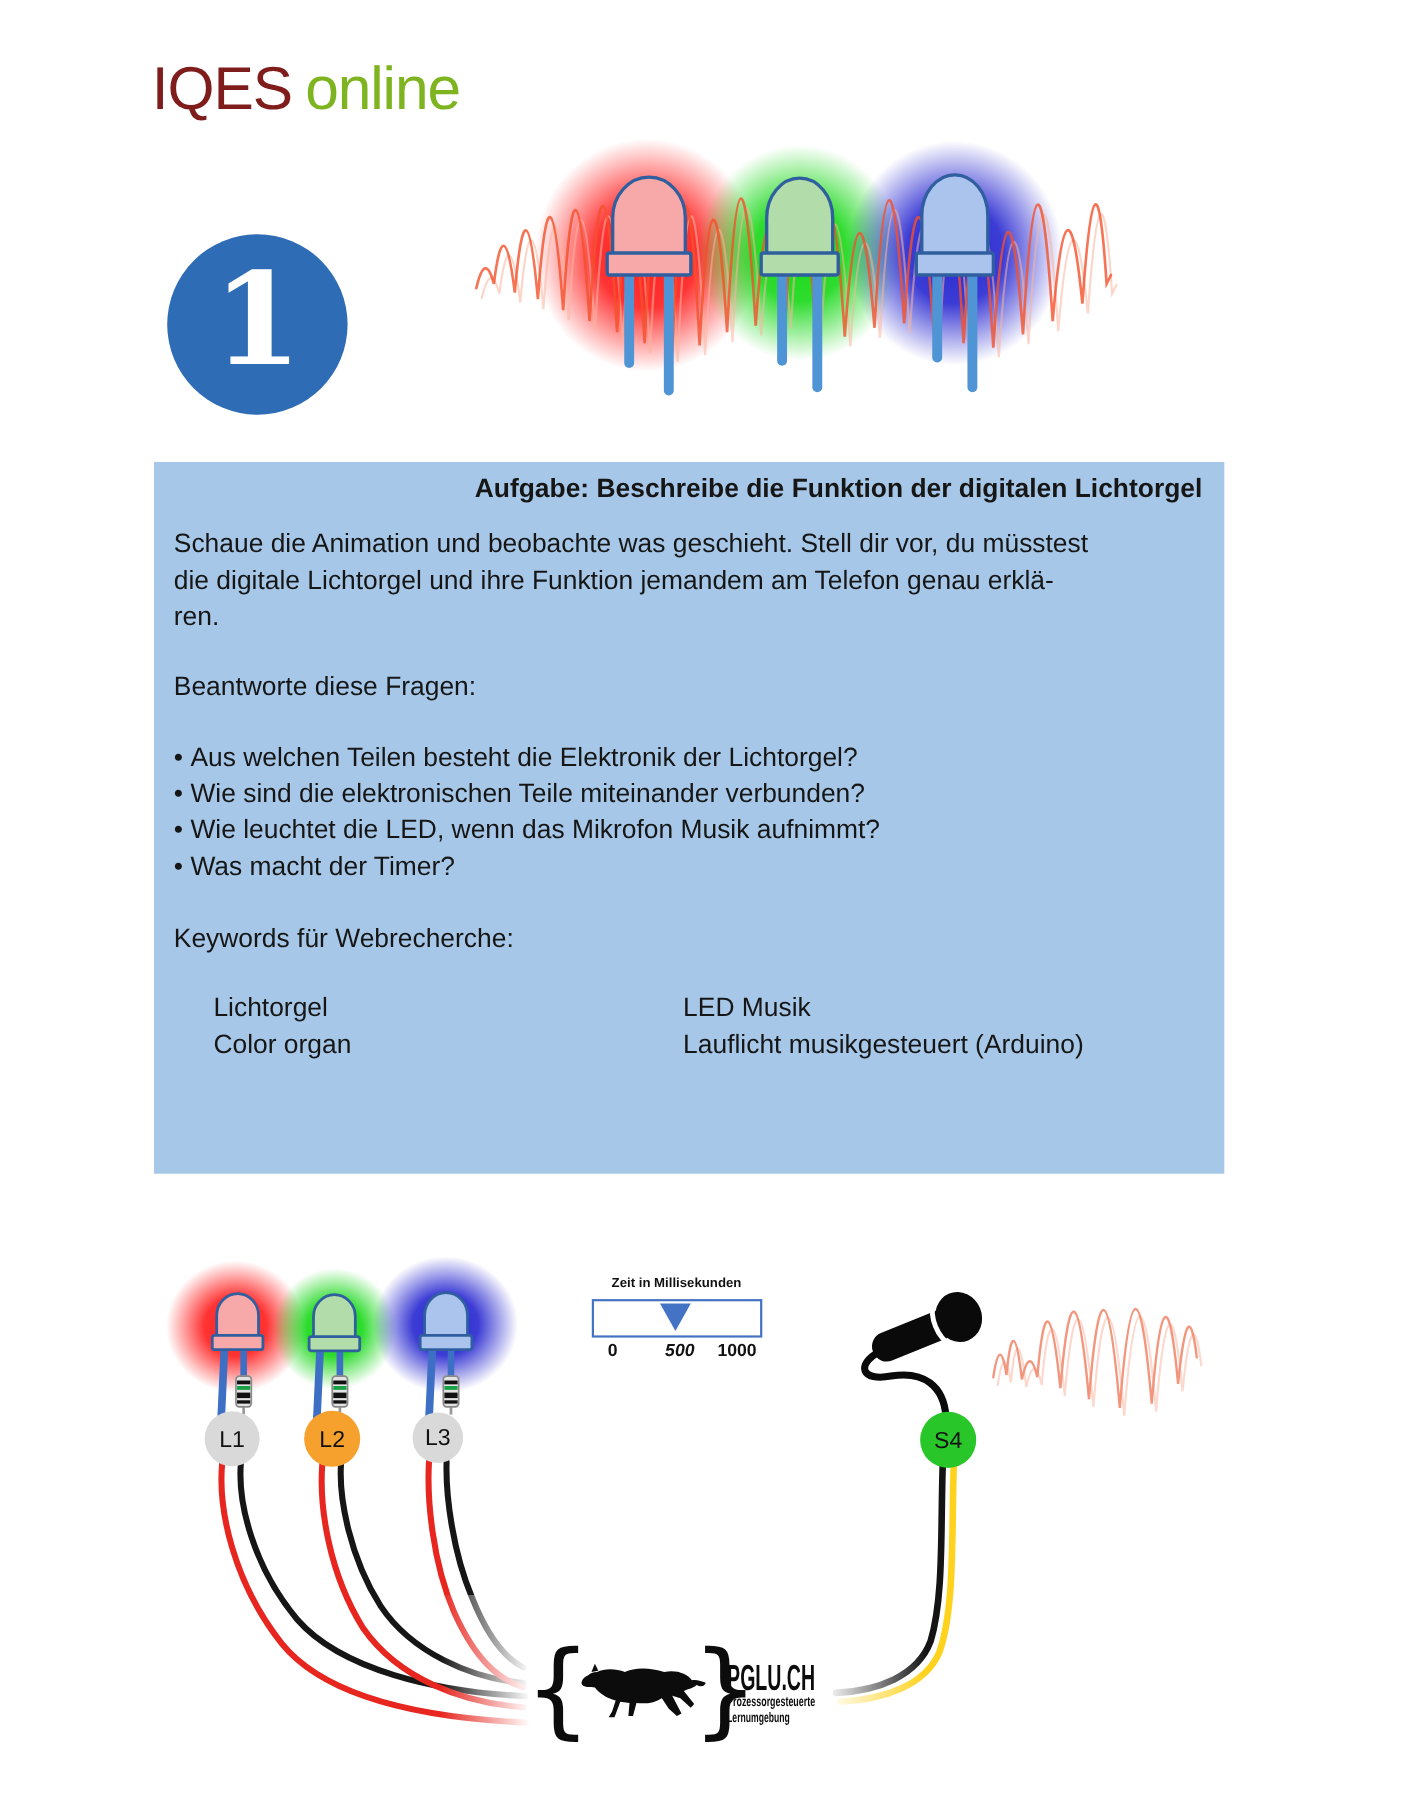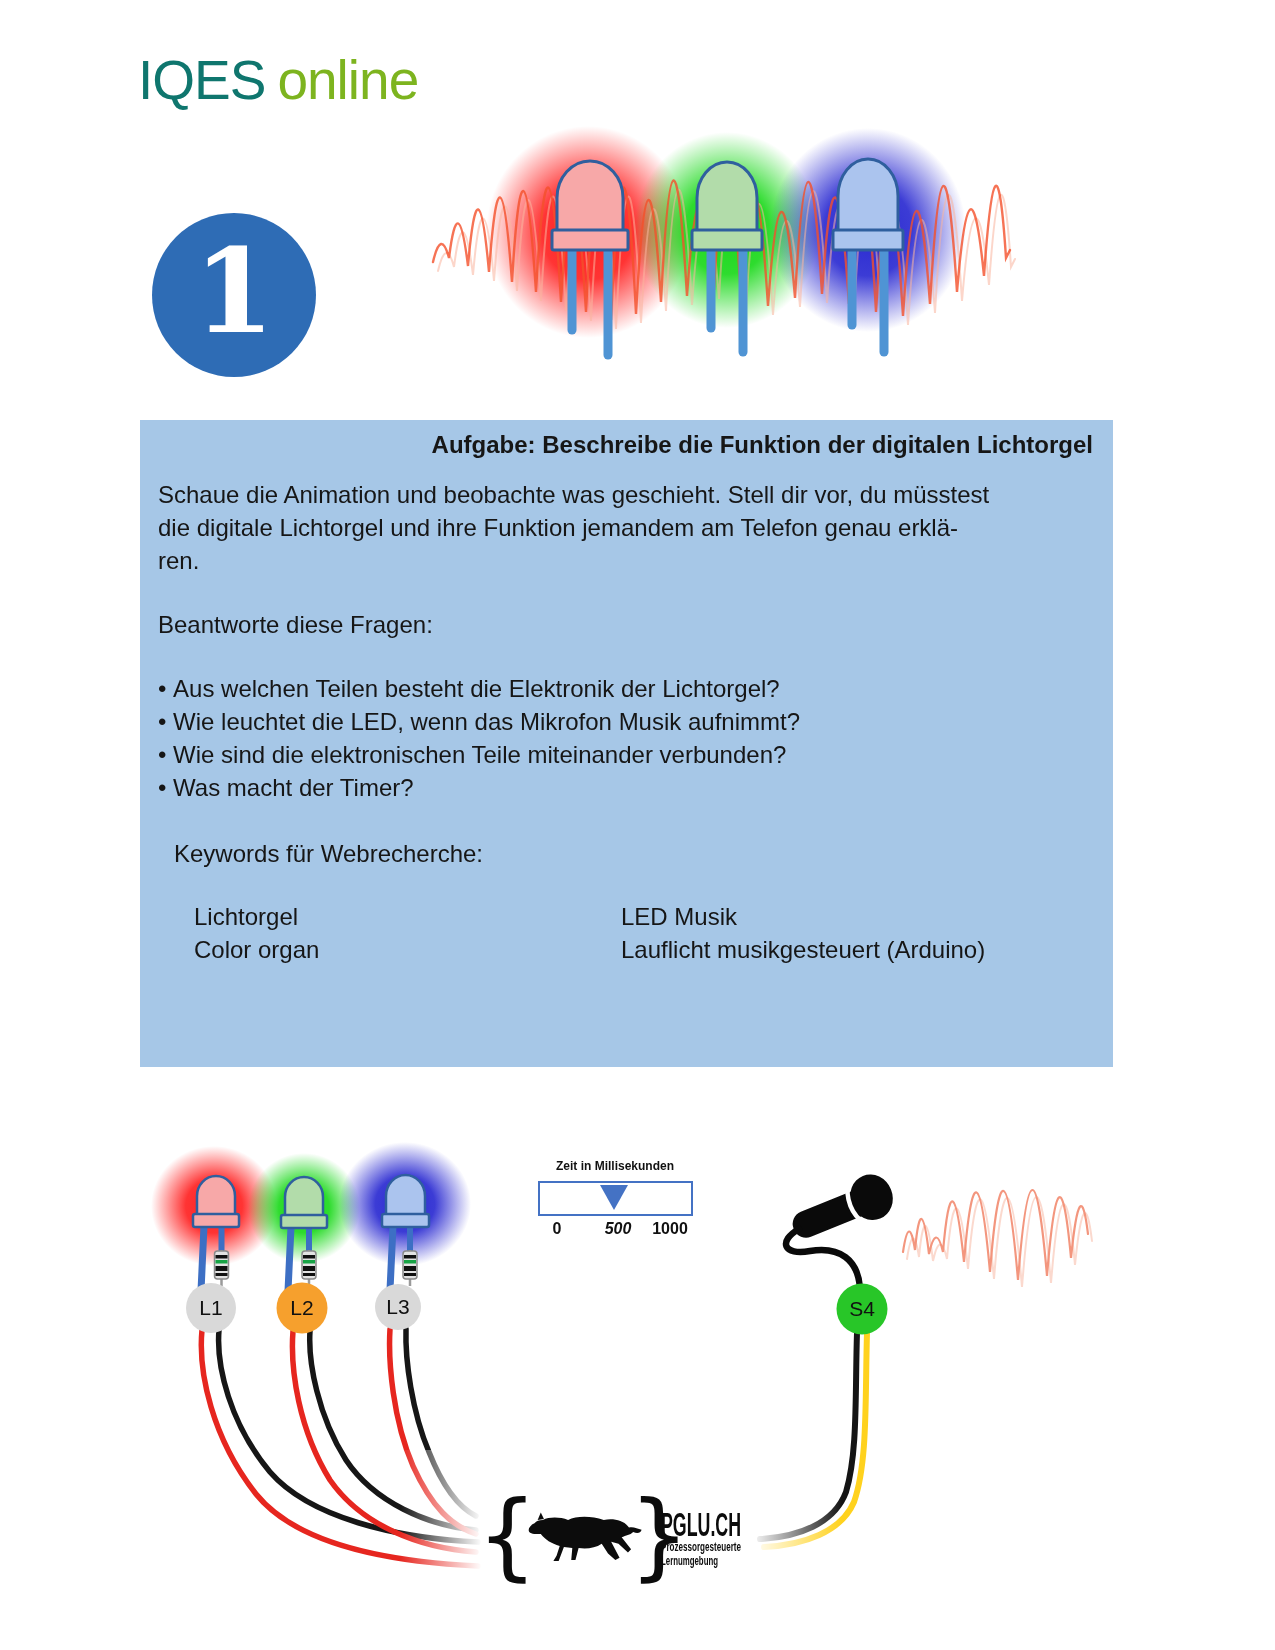--- a/index.html
+++ b/index.html
@@ -1,39 +1,39 @@
 <!DOCTYPE html>
 <html><head>
 <meta charset="utf-8">
 <style>
   html,body{margin:0;padding:0;background:#e8e8e8;}
   .page{position:relative;width:1275px;height:1650px;background:#ffffff;overflow:hidden;
         font-family:"Liberation Sans",sans-serif;color:#161616;margin:0 auto;}
   
   .iqes-logo{position:absolute;left:138px;top:50px;z-index:2;font-size:55px;line-height:60px;
              letter-spacing:-1px;font-weight:400;}
-  .iqes-black{color:#0f766e;}
+  .iqes-black{color:#7f1d1d;}
   .iqes-green{margin-left:12px;}
   
   .step-badge{position:absolute;left:152px;top:213px;width:164px;height:164px;border-radius:50%;
               z-index:2;display:flex;align-items:center;justify-content:center;}
   .step-badge span{font-family:"DejaVu Serif",serif;font-weight:700;font-size:116px;color:#ffffff;
                    line-height:1;transform:translateY(-4px);}
   
   .artwork{position:absolute;left:0;top:0;z-index:1;}
   
   .task-box{position:absolute;left:140px;top:420px;width:973px;height:647px;z-index:2;
             box-sizing:border-box;padding:8px 20px 0 18px;font-size:24px;line-height:33px;}
   .task-title{margin:0;font-size:24px;line-height:33px;font-weight:700;text-align:right;}
   .task-intro{margin:17px 0 0 0;white-space:pre-line;}
   .task-qhead{margin:31px 0 0 0;}
   .task-questions{margin:31px 0 0 0;padding:0;list-style:none;}
   .task-questions li{line-height:33px;}
   .task-questions li::before{content:"\2022\00a0";}
-  .task-kwhead{margin:33px 0 0 16px;}
+  .task-kwhead{margin:33px 0 0 0;}
   .kw-grid{display:flex;margin:30px 0 0 0;}
   .kw-col{margin:0;padding:0;list-style:none;}
   .kw-col li{line-height:33px;}
   .kw-left{width:427px;margin-left:36px;}
   
   .timer-label{position:absolute;left:534px;top:1159px;width:162px;text-align:center;z-index:3;
                font-size:12px;font-weight:600;color:#111;}
   .timer-box{position:absolute;left:538px;top:1181px;width:155px;height:35px;background:#fff;
              border:2px solid #4472c4;box-sizing:border-box;z-index:3;}
   .timer-tri{position:absolute;left:60px;top:2px;width:0;height:0;
@@ -228,22 +228,22 @@
   </svg>
 
   <section class="task-box" style="background-color: rgb(166, 199, 231);">
     <h2 class="task-title">Aufgabe: Beschreibe die Funktion der digitalen Lichtorgel</h2>
     <p class="task-intro">Schaue die Animation und beobachte was geschieht. Stell dir vor, du müsstest
 die digitale Lichtorgel und ihre Funktion jemandem am Telefon genau erklä-
 ren.</p>
     <p class="task-qhead">Beantworte diese Fragen:</p>
     <ul class="task-questions">
         <li>Aus welchen Teilen besteht die Elektronik der Lichtorgel?</li>
+        <li>Wie sind die elektronischen Teile miteinander verbunden?</li>
         <li>Wie leuchtet die LED, wenn das Mikrofon Musik aufnimmt?</li>
-        <li>Wie sind die elektronischen Teile miteinander verbunden?</li>
         <li>Was macht der Timer?</li>
       </ul>
     <p class="task-kwhead">Keywords für Webrecherche:</p>
     <div class="kw-grid">
       <ul class="kw-col kw-left">
           <li>Lichtorgel</li>
           <li>Color organ</li>
         </ul>
       <ul class="kw-col">
           <li>LED Musik</li>

